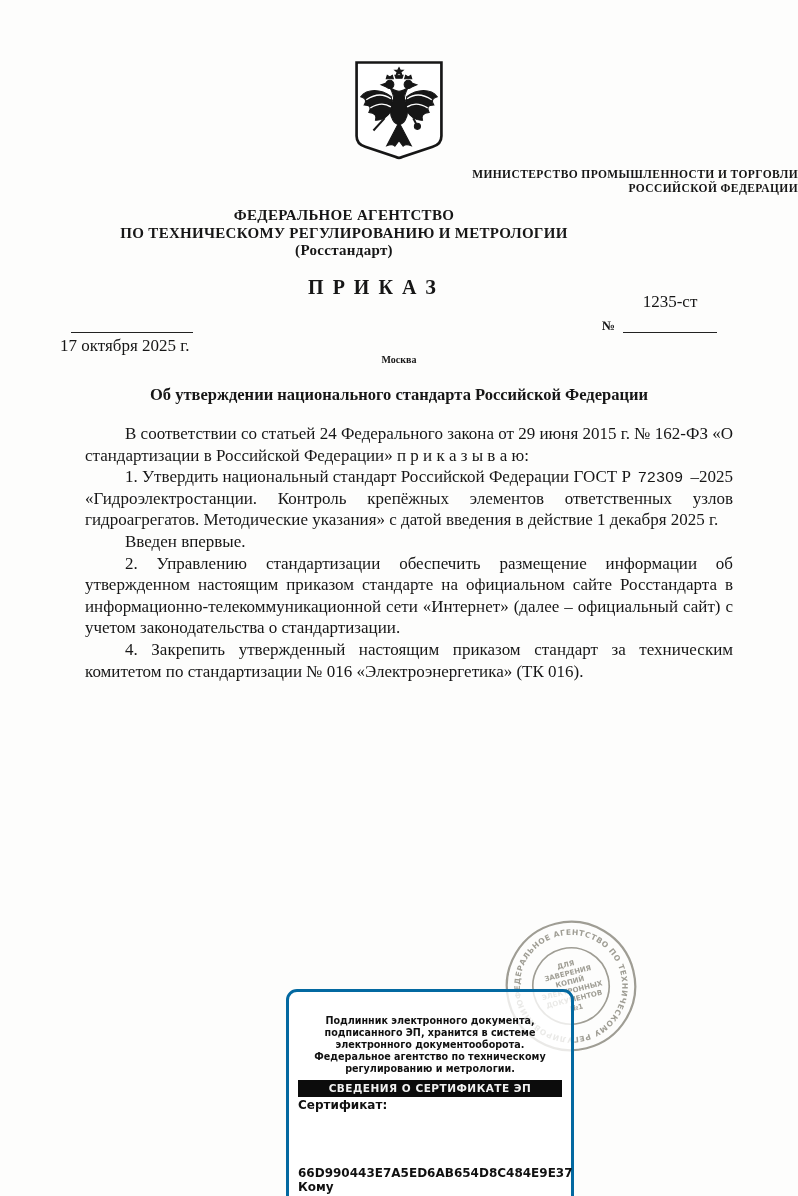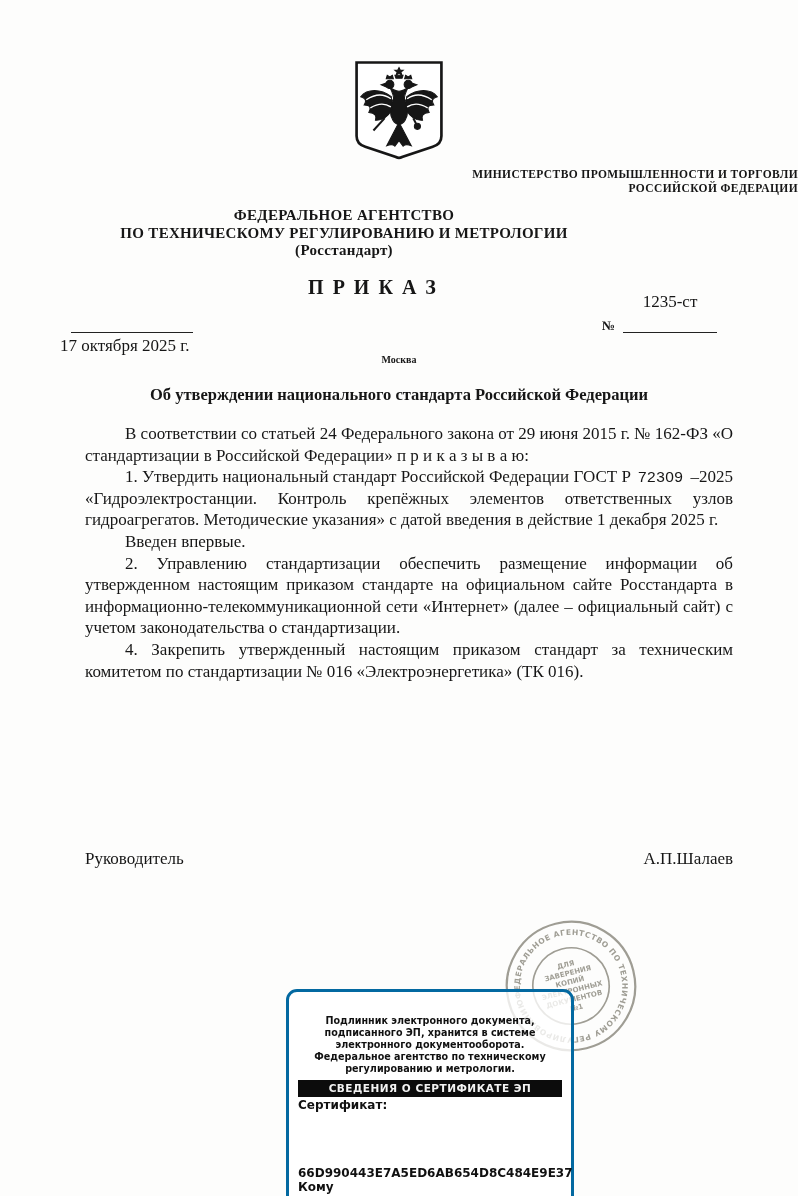--- a/index.html
+++ b/index.html
@@ -128,24 +128,20 @@
   <div class="subject">Об утверждении национального стандарта Российской Федерации</div>
 
   <div class="body">
     <p>В соответствии со статьей 24 Федерального закона от 29 июня 2015 г. № 162-ФЗ «О стандартизации в Российской Федерации» п р и к а з ы в а ю:</p>
     <p><span>1. Утвердить национальный стандарт Российской Федерации ГОСТ Р</span><span class="gost-num">72309</span><span>–2025 «Гидроэлектростанции. Контроль крепёжных элементов ответственных узлов гидроагрегатов. Методические указания» с датой введения в действие 1 декабря 2025 г.</span></p>
     <p>Введен впервые.</p>
     <p>2. Управлению стандартизации обеспечить размещение информации об утвержденном настоящим приказом стандарте на официальном сайте Росстандарта в информационно-телекоммуникационной сети «Интернет» (далее – официальный сайт) с учетом законодательства о стандартизации.</p>
     <p>4. Закрепить утвержденный настоящим приказом стандарт за техническим комитетом по стандартизации № 016 «Электроэнергетика» (ТК 016).</p>
   </div>
 
-  <div class="sign-row">
-    <span>Руководитель</span>
-    <span>А.П.Шалаев</span>
-  </div>
 
   <svg class="stamp" viewBox="0 0 200 200" aria-hidden="true">
     <g fill="none" stroke="#8b897e">
       <circle cx="100" cy="100" r="69" stroke-width="2.4"></circle>
       <circle cx="100" cy="100" r="41" stroke-width="1.8"></circle>
     </g>
     <defs>
       <path id="stamp-ring-path" d="M45,100 a55,55 0 1,1 110,0 a55,55 0 1,1 -110,0"></path>
     </defs>
     <text font-size="8.2" letter-spacing="0.6" fill="#8b897e">

